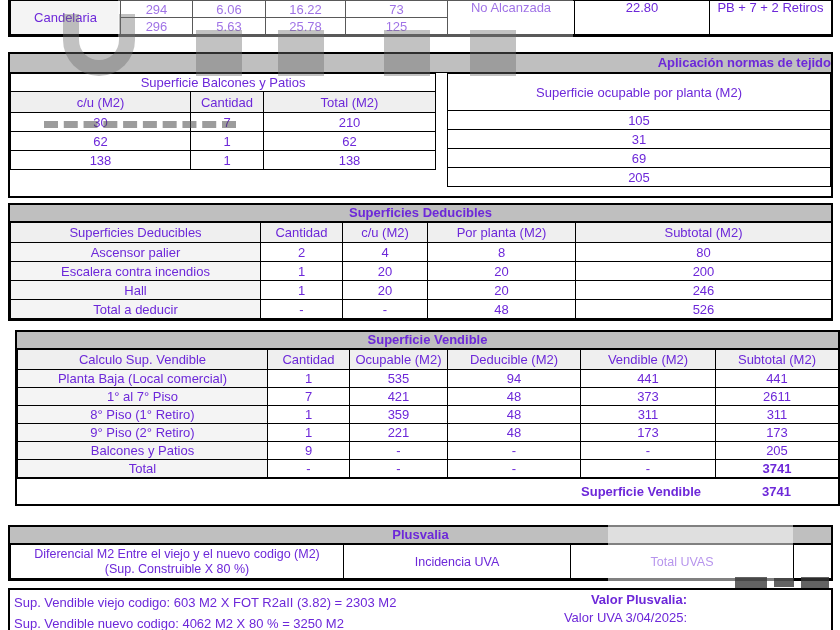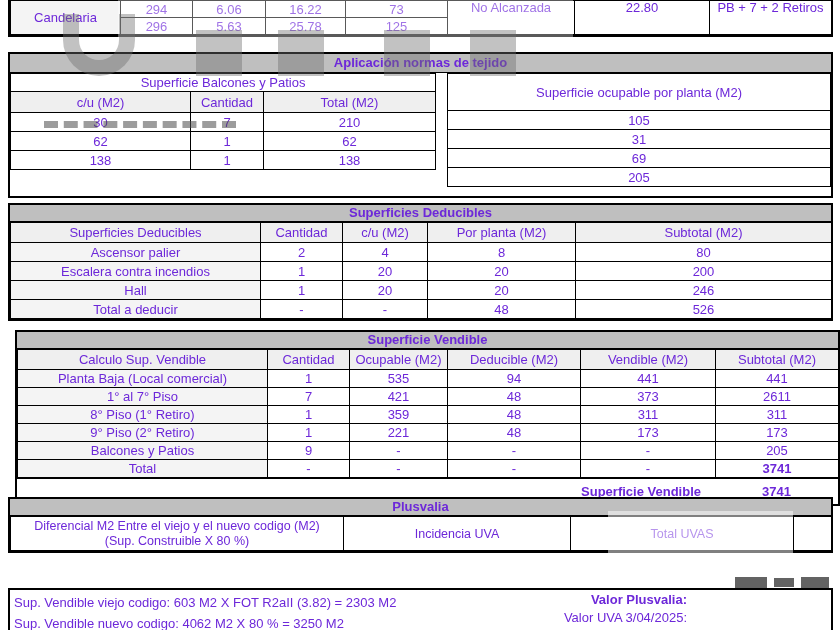--- a/index.html
+++ b/index.html
@@ -17,21 +17,21 @@
   .lbl  { background:#f4f4f4; }
   .bold { font-weight:bold; }
   .vtop { vertical-align:top; line-height:14px; }
 
   
   .s-top { left:8px; top:0; width:825px; border-top:none; }
   .s-top tr { height:17px; }
 
   
   .s-tejido { left:8px; top:52px; width:825px; height:146px; }
-  .s-tejido .band { height:18px; line-height:18px; }
+  .s-tejido .band { height:18px; line-height:18px;text-align:right; }
   .tejido-body { display:flex; height:124px; }
   .panel-left { width:425px; }
   .panel-gap  { width:12px; }
   .panel-right{ flex:1; }
   .t-balcones tr.sub { height:18px; }
   .t-balcones tr.h   { height:21px; }
   .t-balcones tr.d   { height:19px; }
   .t-ocup tr.h { height:37px; }
   .t-ocup tr.d { height:19px; }
 
@@ -43,21 +43,21 @@
   
   .s-vend { left:15px; top:330px; width:825px; }
   .t-vend tr.h { height:20px; }
   .t-vend tr.d { height:18px; }
   .vend-summary { display:flex; align-items:center; height:25px; border-top:1px solid #000;
                   font-weight:bold; font-size:13px; }
   .vend-summary .sl { flex:1; text-align:right; padding-right:14px; }
   .vend-summary .sv { width:123px; text-align:center; }
 
   
-  .s-plus { left:8px; top:497px; width:825px; }
+  .s-plus { left:8px; top:525px; width:825px; }
   .t-plus td { font-size:12.5px; }
   .t-plus tr.h { height:34px; }
   .t-plus tr.d { height:17px; }
   .t-plus .two { line-height:15px; white-space:normal; }
 
   
   .s-foot { left:8px; top:588px; width:825px; height:42px; border-bottom:none; overflow:hidden; }
   .foot-left { position:absolute; left:4px; top:2px; font-size:13px; line-height:21px; white-space:nowrap; }
   .foot-right { position:absolute; right:4px; top:1px; width:300px; }
   .frow { display:flex; height:18px; line-height:18px; font-size:13px; }

